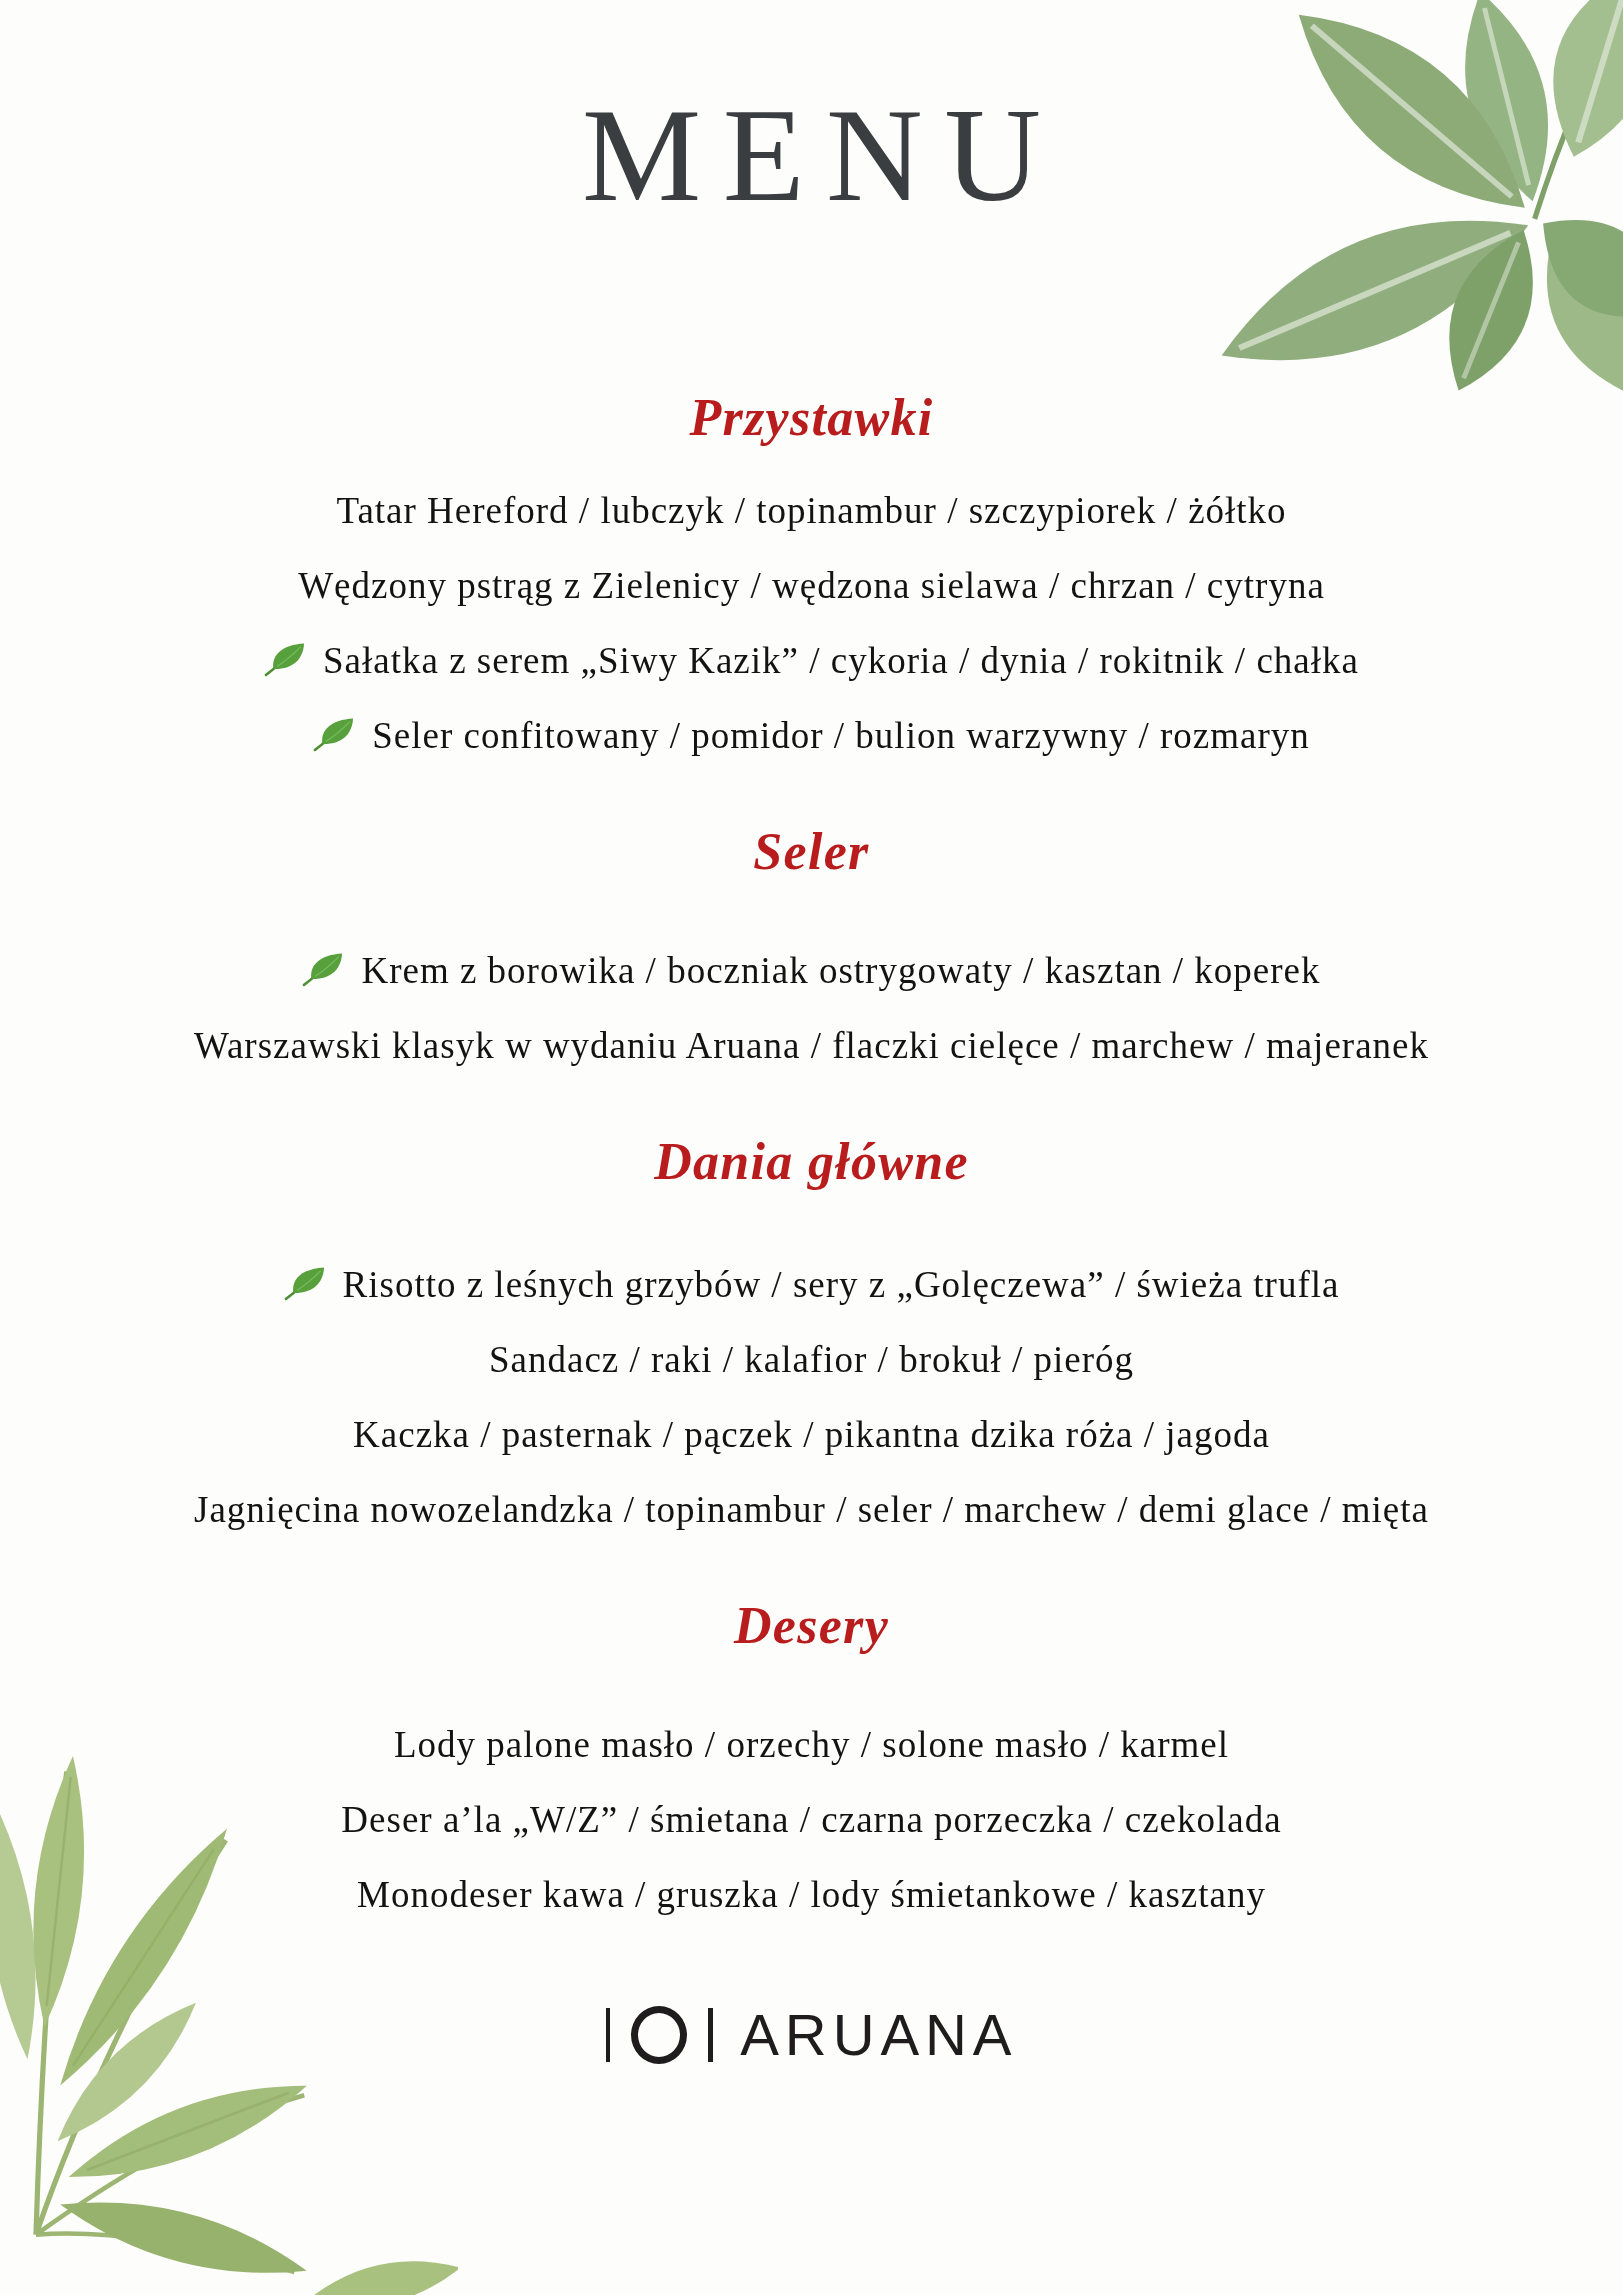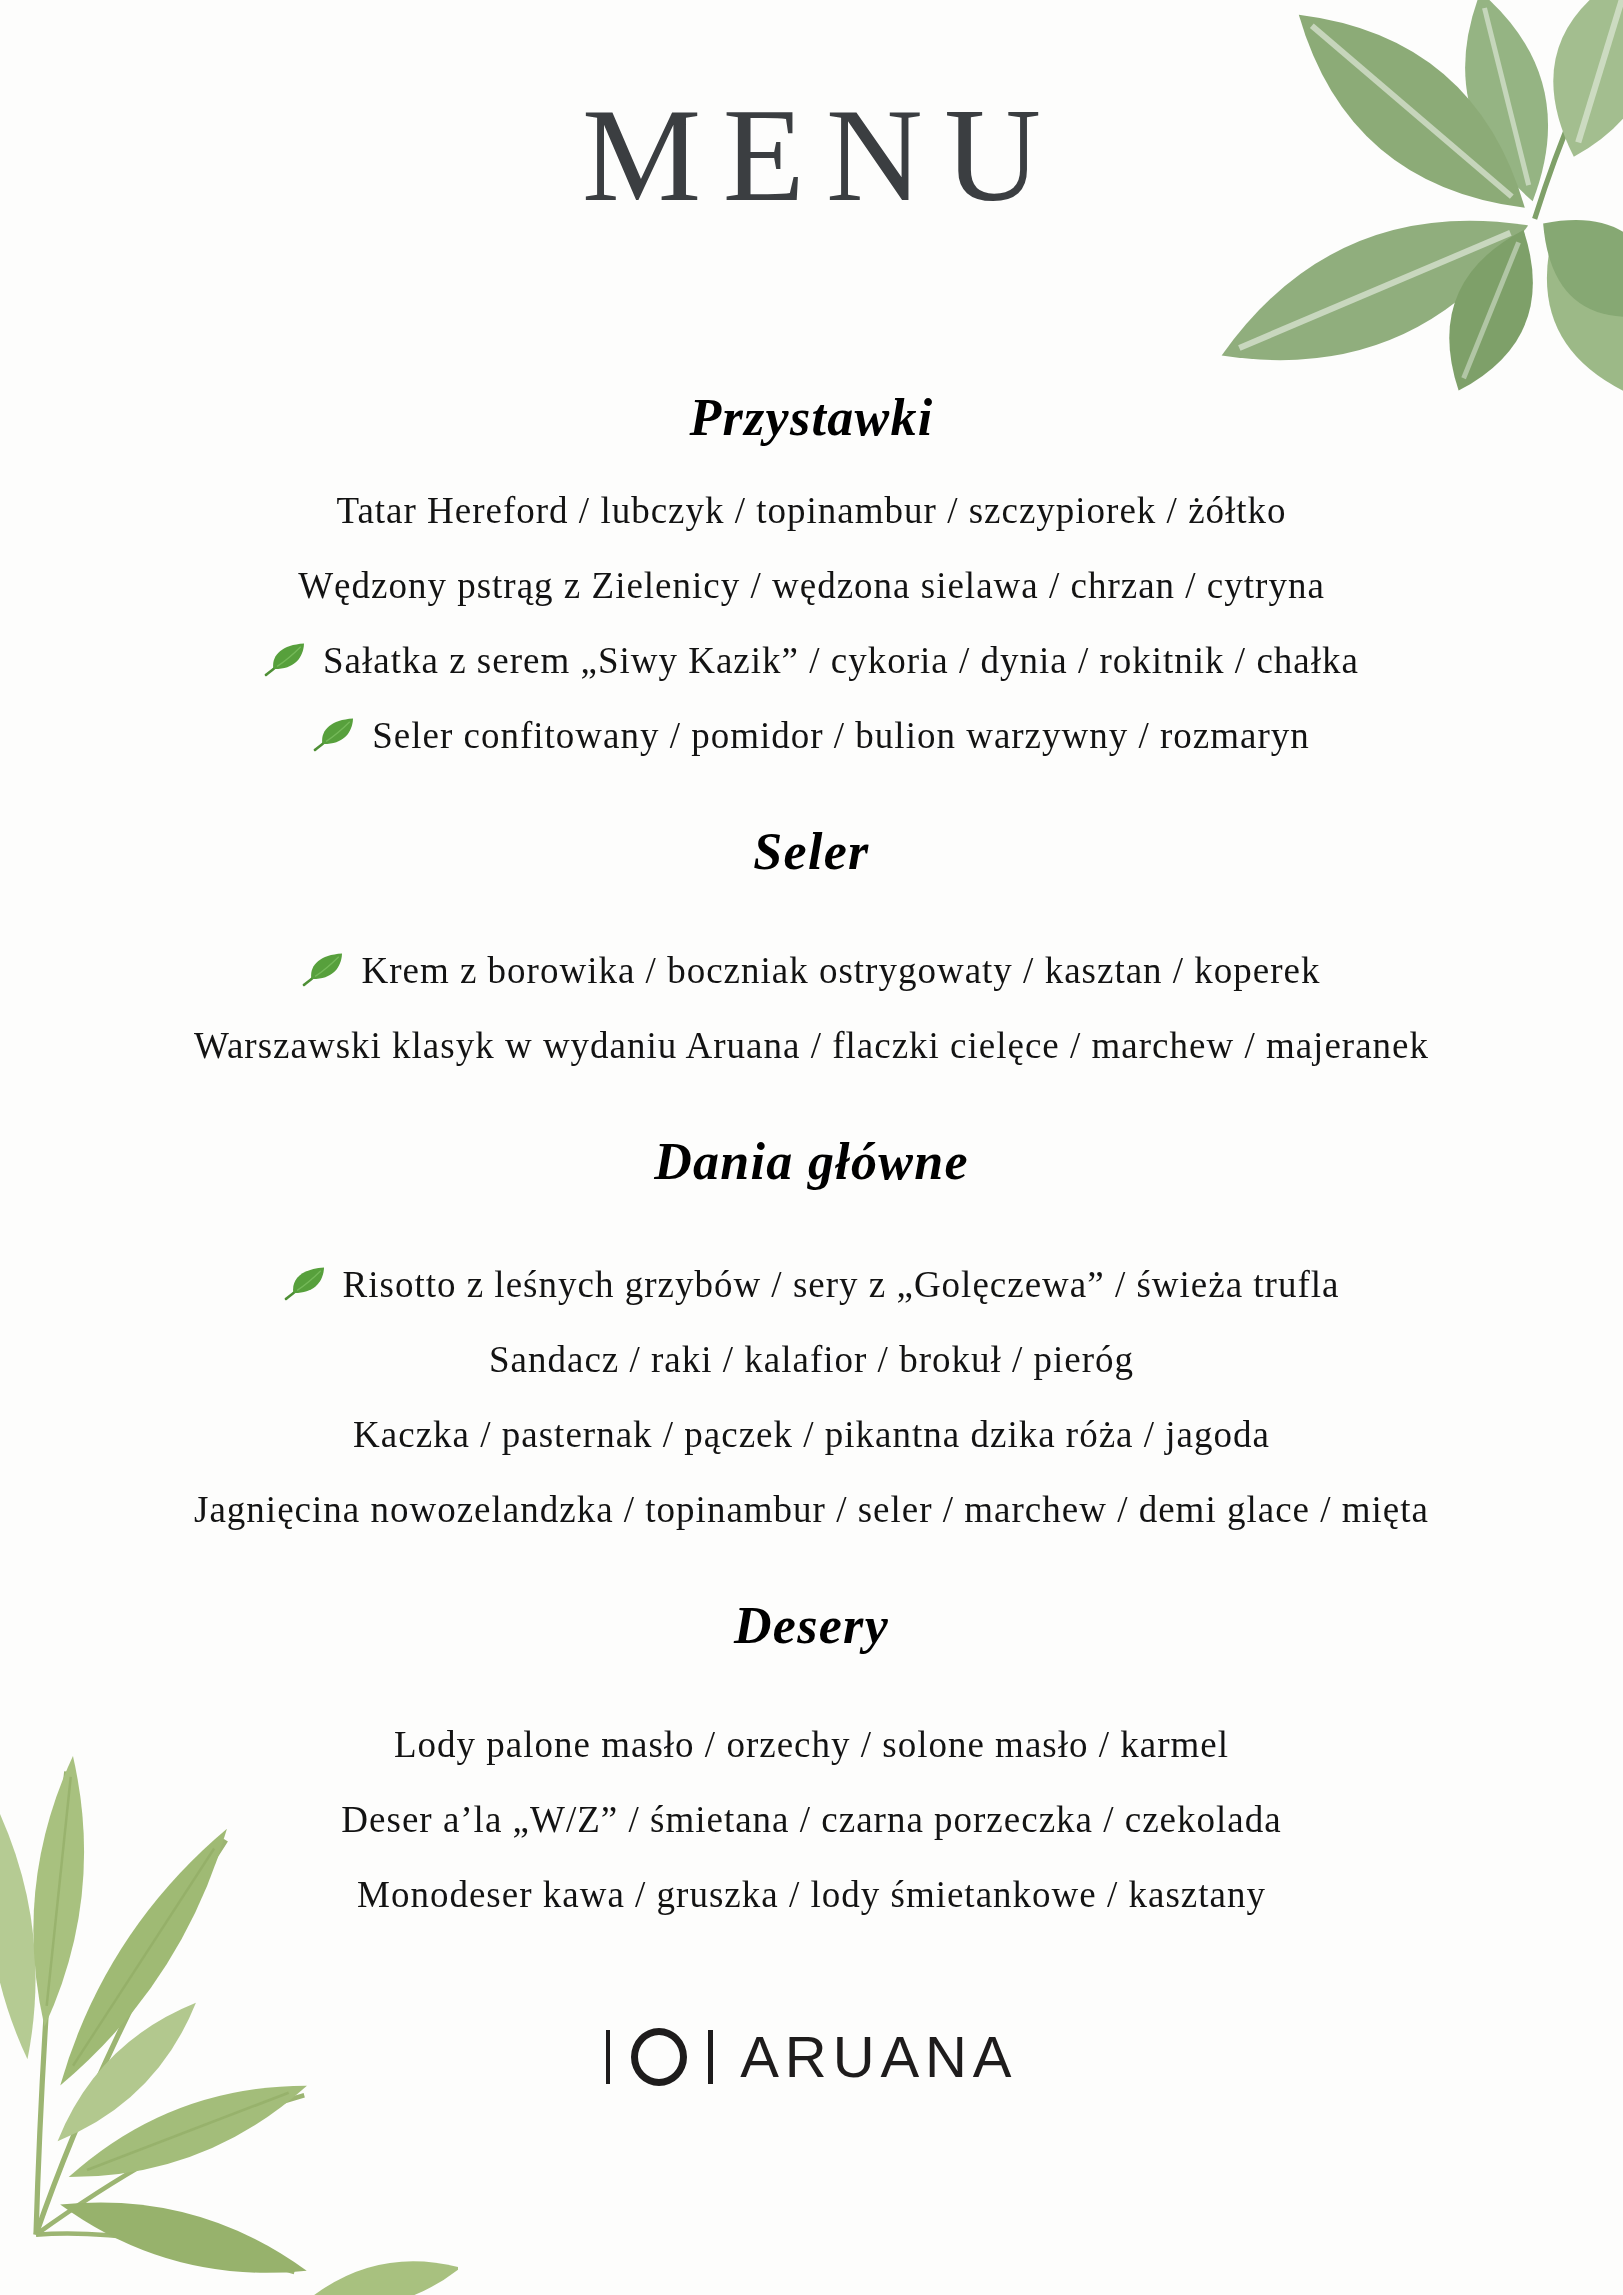--- a/index.html
+++ b/index.html
@@ -31,21 +31,21 @@
     color: #3b3e41;
   }
 
   .section-heading {
     text-align: center;
     font-style: italic;
     font-weight: 700;
     font-size: 52px;
     line-height: 75px;
     letter-spacing: 1.3px;
-    color: #000000;
+    color: #b91c1c;
   }
   .section--s1 .section-heading { margin-top: 154px; }
   .section--s2 .section-heading,
   .section--s3 .section-heading,
   .section--s4 .section-heading { margin-top: 41px; }
 
   .section--s1 .items { margin-top: 18.3px; }
   .section--s2 .items { margin-top: 44px; }
   .section--s3 .items { margin-top: 48px; }
   .section--s4 .items { margin-top: 44px; }
@@ -65,21 +65,21 @@
   .veg-leaf {
     width: 42px;
     height: 37px;
     margin-right: 17px;
     margin-top: -3.9px;
     flex: 0 0 auto;
   }
 
   
   .logo {
-    margin-top: 96px;
+    margin-top: 74px;
     display: flex;
     align-items: center;
     justify-content: center;
     gap: 0;
   }
   .logo-bar {
     width: 4.6px;
     height: 54px;
     background: #1e1c1c;
   }

